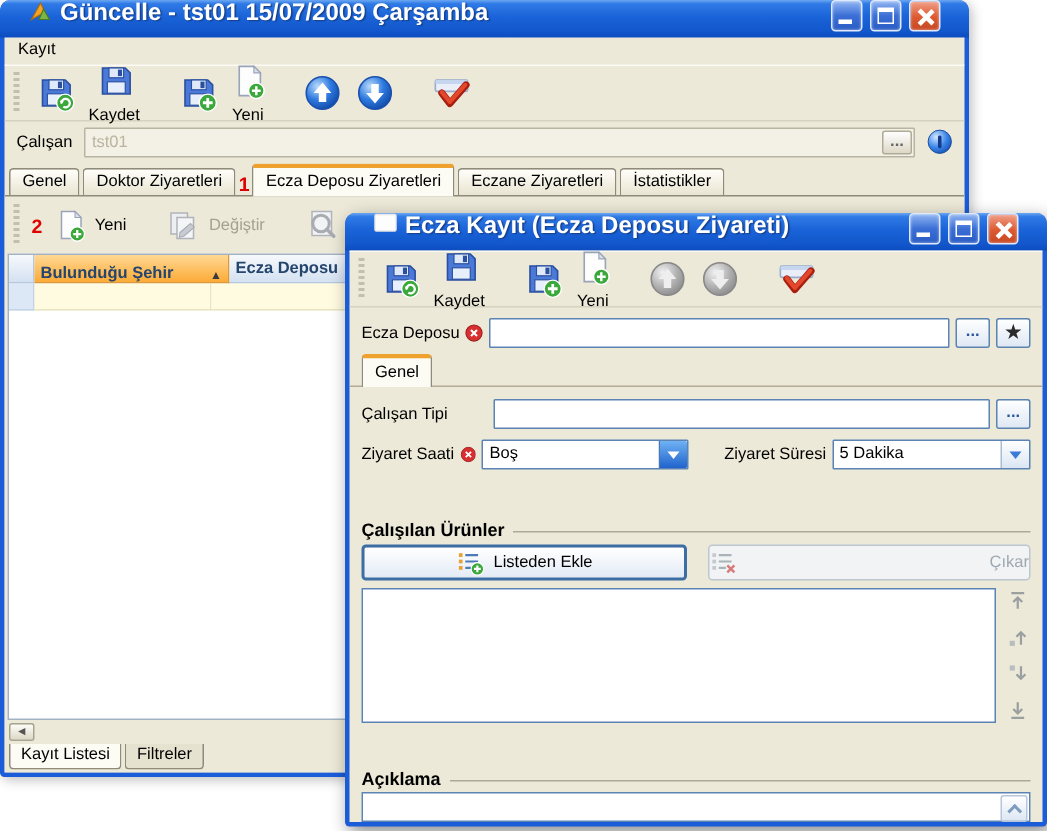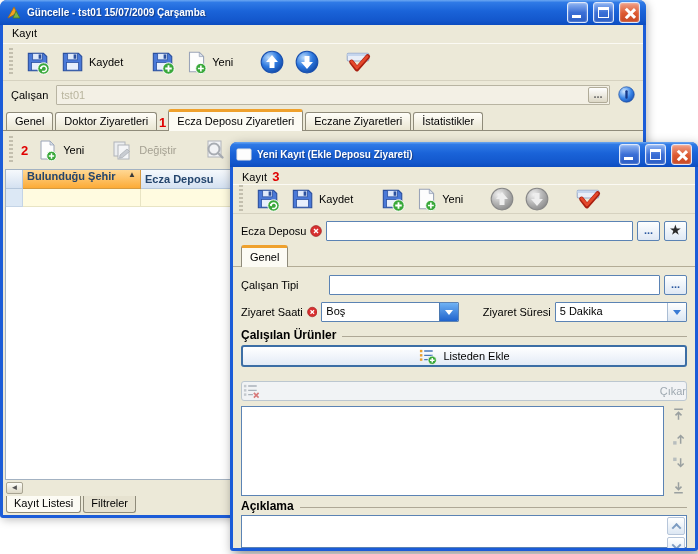--- a/index.html
+++ b/index.html
@@ -8,61 +8,61 @@
     position:relative; overflow:hidden; background:#fff;
     font-family:"Liberation Sans", sans-serif; font-size:11px; color:#000;
   }
   
   .xp-win { position:absolute; background:#1b5cd8; padding:0 3px 3px; border-radius:7px 7px 3px 3px; }
   .win-back { left:0; top:0; width:646px; height:518px; z-index:1; box-shadow:2px 2px 8px rgba(0,0,0,.25); }
   .win-front { left:230px; top:142px; width:468px; height:409px; z-index:2; box-shadow:3px 4px 12px rgba(0,0,0,.45); }
   .titlebar {
     height:25px; margin:0 -3px; border-radius:7px 7px 0 0;
     background:linear-gradient(180deg,#6ca8f2 0%,#2f7ae6 10%,#1a63d8 45%,#1357cc 82%,#0c4cc0 100%);
-    display:flex; align-items:center; gap:5px; padding:0 6px;
-    color:#fff; font-weight:bold; font-size:10px; text-shadow:1px 1px 1px #163d85;
+    display:flex; gap:5px; padding:0 19px;
+    color:#fff; font-weight:bold; font-size:16px; text-shadow:1px 1px 1px #163d85;
   }
   .titlebar .title { flex:1; white-space:nowrap; overflow:hidden; }
   .cap { width:21px; height:21px; border-radius:3px; border:1px solid #dfe9fb; position:relative; flex:0 0 auto;
     background:linear-gradient(180deg,#8fb4f2 0%,#3b6fd6 50%,#2a5cc4 100%); box-shadow:inset 0 0 2px rgba(255,255,255,.6); }
   .cap.close { background:linear-gradient(180deg,#f0a088 0%,#dd5930 55%,#c64824 100%); }
   .g-min { position:absolute; left:4px; bottom:4px; width:9px; height:3px; background:#fff; }
   .g-max { position:absolute; left:4px; top:4px; width:11px; height:11px; border:1px solid #fff; border-top:3px solid #fff; }
   .g-x::before,.g-x::after { content:""; position:absolute; left:9px; top:4px; width:2.5px; height:13px; background:#fff; }
   .g-x::before { transform:rotate(45deg); } .g-x::after { transform:rotate(-45deg); }
   .win-body { background:#ece9d8; height:calc(100% - 25px); display:flex; flex-direction:column; overflow:hidden; }
   .menubar { height:18px; padding:2px 7px 0; }
   .menu-item { display:inline-block; padding:0 2px; }
   .marker { color:#e00000; font-weight:bold; font-size:13px; font-family:"Liberation Sans",sans-serif; }
   .toolbar { height:38px; display:flex; align-items:center; gap:9px; padding:0 4px 0 6px;
     border-top:1px solid #fbfaf4; border-bottom:1px solid #d6d2c0; }
   .grip { width:4px; height:28px; background:repeating-linear-gradient(180deg,#c3bfae 0 2px,transparent 2px 4px); margin-right:2px; }
-  .tool { display:flex; align-items:center; gap:4px; }
+  .tool { display:flex; align-items:center; gap:4px;flex-direction:column; }
   .tool svg { display:block; }
   .tool .lbl { padding-right:2px; }
   .sep-sp { width:6px; }
   
   .calisan-row { height:27px; display:flex; align-items:center; gap:8px; padding:0 8px; }
   .txt-dis { flex:1; height:20px; background:#f3f0e5; border:1px solid #b8b4a2; position:relative;
     color:#b9b59e; line-height:18px; padding:0 22px 0 4px; border-radius:1px; }
   .inner-ellipsis { position:absolute; right:1px; top:1px; width:20px; height:16px; font-weight:bold; color:#666;
     background:linear-gradient(#fefefe,#ddd8c6); border:1px solid #b0ab98; border-radius:2px; text-align:center; line-height:13px; }
   .tabstrip { display:flex; align-items:flex-end; gap:2px; height:22px; padding:0 3px; position:relative; z-index:2; }
   .tab { height:18px; line-height:17px; padding:0 8px; background:linear-gradient(#fffef9,#e9e5d2);
     border:1px solid #8f8b7a; border-bottom:none; border-radius:3px 3px 0 0; white-space:nowrap; }
   .tab.active { background:#fcfbf4; height:22px; line-height:19px; border-top:3px solid #efa12d; margin-bottom:-1px; }
   .panel { flex:1; display:flex; flex-direction:column; border-top:1px solid #8f8b7a; overflow:hidden; background:#ece9d8; }
   .actions { height:38px; display:flex; align-items:center; gap:6px; padding:0 6px; }
   .act { display:flex; align-items:center; gap:5px; padding:2px 6px 2px 2px; }
   .act.disabled { color:#a5a193; }
   .grid { flex:1; margin:0 2px; background:#fff; border:1px solid #a3b2c2; display:flex; flex-direction:column; overflow:hidden; }
   .g-head { display:flex; height:19px; font-weight:bold; color:#24456d; }
   .g-sel { width:17px; background:linear-gradient(#f6f9fc,#d4e1f1); border-right:1px solid #b5c7dc; border-bottom:1px solid #b5c7dc; }
-  .g-h1 { width:118px; background:linear-gradient(#ffd894,#fcab37); border-right:1px solid #d79a40; border-bottom:1px solid #d79a40;
-    display:flex; align-items:flex-start; justify-content:space-between; padding:0 4px; }
+  .g-h1 { width:130px; background:linear-gradient(#ffd894,#fcab37); border-right:1px solid #d79a40; border-bottom:1px solid #d79a40;
+    display:flex; align-items:flex-end; justify-content:space-between; padding:0 4px; }
   .g-h1 .sort { font-size:8px; color:#3a3a3a; }
   .g-h2 { flex:1; background:linear-gradient(#f6f9fc,#d4e1f1); border-bottom:1px solid #b5c7dc; display:flex; align-items:center; padding:0 4px; }
   .g-row { display:flex; height:18px; }
   .g-selc { width:17px; background:#dcE8f5; border-right:1px solid #c4d4e6; border-bottom:1px solid #c4d4e6; }
   .g-c1 { width:118px; background:#fffbe0; border-right:1px solid #e8e4c4; border-bottom:1px solid #e8e4c4; }
   .g-c2 { flex:1; background:#fffbe0; border-bottom:1px solid #e8e4c4; }
   .b-bottom { padding:2px 3px 2px; }
   .scrollbtn { width:17px; height:12px; background:linear-gradient(#fdfdf8,#ddd8c6); border:1px solid #a8a492; border-radius:2px;
     font-size:8px; line-height:10px; text-align:center; color:#555; }
   .btabs { display:flex; gap:2px; margin-top:2px; }
@@ -77,23 +77,23 @@
     background:linear-gradient(#feffff,#dfe8f4); color:#2a58a0; font-weight:bold; text-align:center; line-height:17px; }
   .mini-btn.star { color:#2b2b2b; font-size:12px; }
   .ftabstrip { display:flex; align-items:flex-end; height:21px; padding:0 8px; border-bottom:1px solid #b3ac96; margin-top:2px; }
   .combo { height:20px; border:1px solid #5b83b4; background:#fff; display:flex; align-items:stretch; border-radius:1px; }
   .combo .val { flex:1; padding:2px 4px; white-space:nowrap; overflow:hidden; }
   .dd { width:19px; display:flex; align-items:center; justify-content:center; }
   .dd-blue { background:linear-gradient(#6fb2f4,#2063cc); border-left:1px solid #4a78b0; border-radius:0 1px 1px 0; }
   .dd-light { background:linear-gradient(#ffffff,#dbe6f3); border-left:1px solid #aabdd4; }
   .chev { width:0; height:0; border-left:4px solid transparent; border-right:4px solid transparent; border-top:5px solid #fff; }
   .dd-light .chev { border-top-color:#3a7bd5; }
-  .grp { font-weight:bold; font-size:12px; display:flex; align-items:center; gap:6px; padding:3px 8px 2px; }
+  .grp { font-weight:bold; font-size:12px; display:flex; align-items:center; gap:6px; padding:3px 8px 2px;margin-top:27px; }
   .grp::after { content:""; flex:1; height:1px; background:#aea896; margin-top:2px; }
-  .btn-row { display:flex; gap:14px; padding:1px 8px 2px;flex-direction:column; }
+  .btn-row { display:flex; gap:14px; padding:1px 8px 2px; }
   .big-btn { flex:1; height:24px; border:2px solid #3c6ea5; border-radius:3px;
     background:linear-gradient(#ffffff,#e3ebf6); display:flex; align-items:center; justify-content:center; gap:6px; }
   .big-btn.disabled { border:1px solid #bcc7d0; background:#f1f3f5; color:#9fa9b1;justify-content:space-between; }
   .list-area { display:flex; gap:5px; padding:3px 8px 0; }
   .listbox { flex:1; height:90px; background:#fff; border:1px solid #5b83b4; }
   .mover { width:18px; display:flex; flex-direction:column; justify-content:space-between; align-items:center; padding:1px 0; }
   .ta-wrap { margin:0 8px; position:relative; height:46px; background:#fff; border:1px solid #5b83b4; }
   .scrolls { position:absolute; right:1px; top:1px; display:flex; flex-direction:column; gap:2px; }
   .sbtn { width:18px; height:18px; border:1px solid #b7c6da; border-radius:2px;
     background:linear-gradient(#ffffff,#dde7f3); display:flex; align-items:center; justify-content:center; }
@@ -284,34 +284,30 @@
       </div>
     </div>
   </div>
 </div>
 
 <div class="xp-win win-front">
   <div class="titlebar">
     <svg width="16" height="14" viewBox="0 0 16 14">
       <rect x="1" y="1" width="14" height="11" rx="1" fill="#fdfdfd" stroke="#e8e8e8"></rect>
     </svg>
-    <span class="title">Yeni Kayıt (Ekle Deposu Ziyareti)</span>
+    <span class="title">Ecza Kayıt (Ecza Deposu Ziyareti)</span>
     <div class="cap">
         <span class="g-min"></span>
       </div>
     <div class="cap">
         <span class="g-max"></span>
       </div>
     <div class="cap close g-x"></div>
   </div>
   <div class="win-body">
-    <div class="menubar">
-      <span class="menu-item">Kayıt</span>
-      <span class="marker">3</span>
-    </div>
     <div class="toolbar">
       <div class="grip"></div>
       <div class="tool">
         <svg width="26" height="26" viewBox="0 0 24 24">
           <path d="M4 4 h14 l3 3 v13 h-17 z" fill="#4a79d8" stroke="#2a4f9e"></path>
           <rect x="8" y="4" width="9" height="6" fill="#dfe9fa" stroke="#2a4f9e" stroke-width="0.7"></rect>
           <rect x="13.5" y="5" width="2.5" height="4" fill="#2a4f9e"></rect>
           <rect x="7" y="12.5" width="11" height="7" fill="#e8effc" stroke="#2a4f9e" stroke-width="0.7"></rect>
           <circle cx="18" cy="18" r="5.3" fill="#3aa83a" stroke="#fff" stroke-width="0.9"></circle>
           <path d="M15.6 18.4 a2.6 2.6 0 1 1 1.2 2" fill="none" stroke="#fff" stroke-width="1.4"></path>

